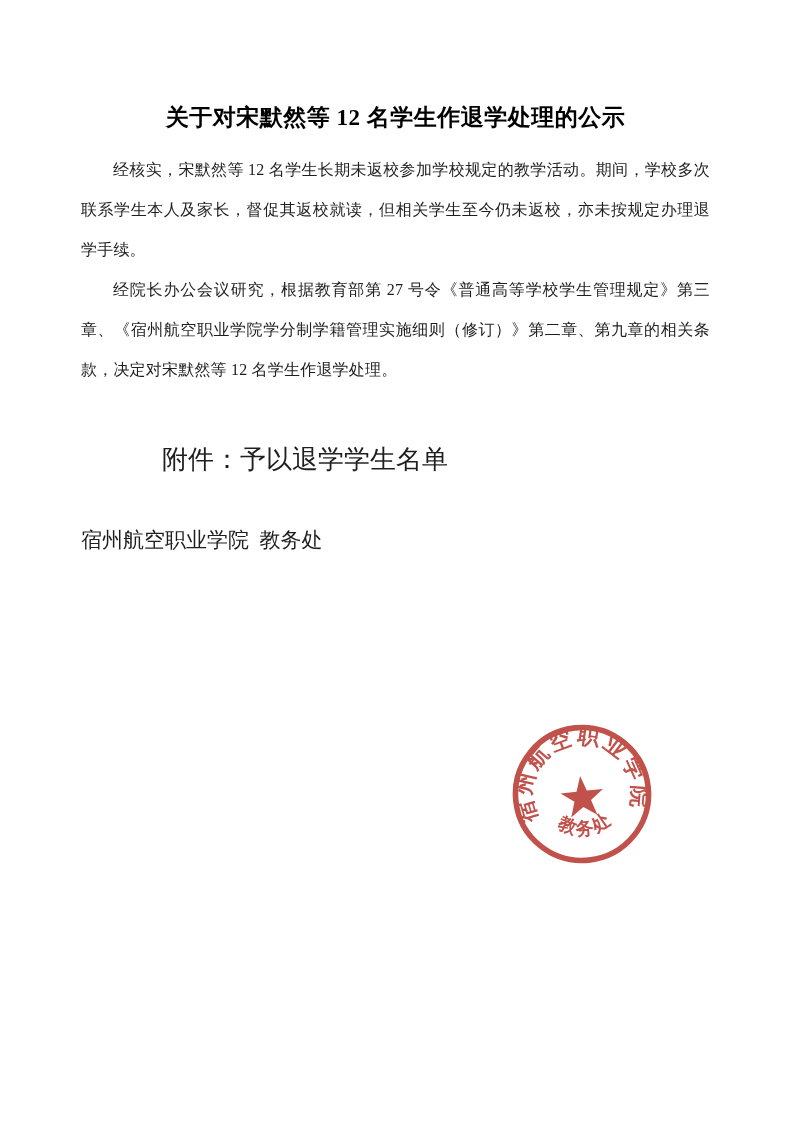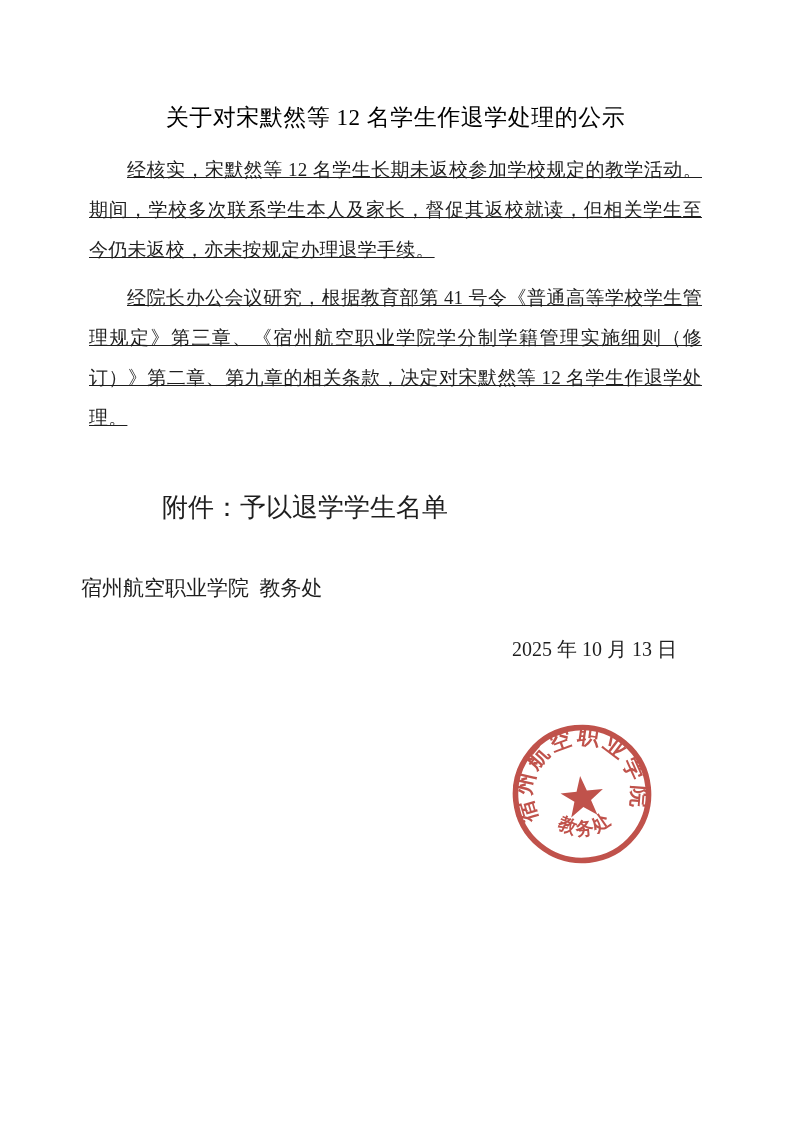--- a/index.html
+++ b/index.html
@@ -15,32 +15,31 @@
   }
   .content {
     padding: 0 83px 0 81px;
   }
   .doc-title {
     margin: 0;
     padding-top: 101px;
     text-align: center;
     font-size: 23px;
     line-height: 34px;
-    font-weight: 400;
+    font-weight: 700;
     color: #000000;
     letter-spacing: 0.5px;
   }
   .para {
-    margin: 8px;
-    font-size: 19px;
+    margin: 0;
+    font-size: 16px;
     line-height: 40px;
     text-align: justify;
     text-indent: 2em;
     letter-spacing: 0.2px;
-    text-decoration: underline;
   }
   .para-first { margin-top: 15px; }
   .attachment-line {
     margin: 50px 0 0 81px;
     font-size: 26px;
     line-height: 40px;
   }
   .signature-line {
     margin-top: 40px;
     padding-right: 75px;
@@ -75,28 +74,27 @@
 </head>
 <body>
 
 <div class="page">
   <div class="content">
 
     <h1 class="doc-title">关于对宋默然等 12 名学生作退学处理的公示</h1>
 
     <p class="para para-first">经核实，宋默然等 12 名学生长期未返校参加学校规定的教学活动。期间，学校多次联系学生本人及家长，督促其返校就读，但相关学生至今仍未返校，亦未按规定办理退学手续。</p>
 
-    <p class="para">经院长办公会议研究，根据教育部第 41 号令《普通高等学校学生管理规定》第三章、《宿州航空职业学院学分制学籍管理实施细则（修订）》第二章、第九章的相关条款，决定对宋默然等 12 名学生作退学处理。</p>
+    <p class="para">经院长办公会议研究，根据教育部第 27 号令《普通高等学校学生管理规定》第三章、《宿州航空职业学院学分制学籍管理实施细则（修订）》第二章、第九章的相关条款，决定对宋默然等 12 名学生作退学处理。</p>
 
 
     <p class="attachment-line">附件：予以退学学生名单</p>
 
     <p class="signature-line">宿州航空职业学院  教务处</p>
 
-    <p class="date-line">2025 年 10 月 13 日</p>
   </div>
 
   <svg class="seal" viewBox="0 0 200 200" xmlns="http://www.w3.org/2000/svg">
     <defs>
       <path id="sealArcTop" d="M 37.6,136 A 72,72 0 1 1 162.4,136" fill="none"></path>
       <path id="sealArcBottom" d="M 59,141 A 58,58 0 0 0 141,141" fill="none"></path>
     </defs>
     <circle cx="100" cy="100" r="95" fill="none" stroke="#b73a32" stroke-width="8"></circle>
     <text font-size="31" letter-spacing="5" fill="#b73a32">
       <textPath href="#sealArcTop" startOffset="50%" text-anchor="middle">宿州航空职业学院</textPath>

